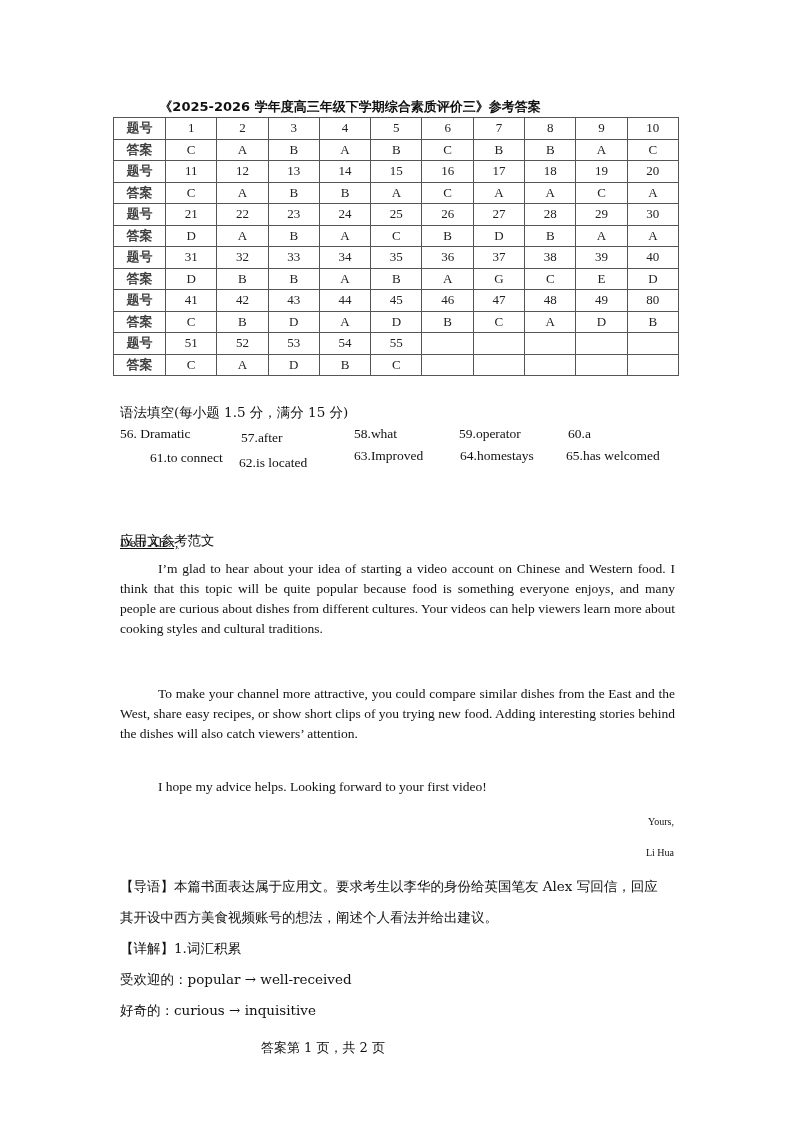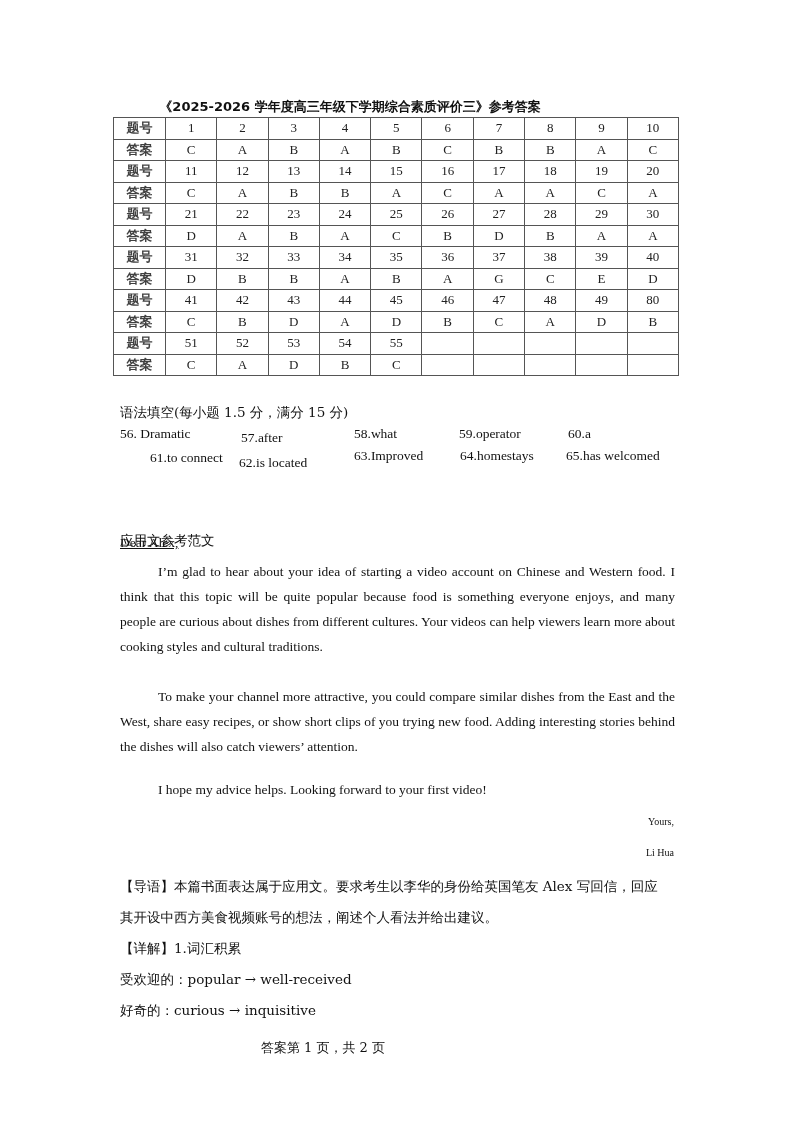--- a/index.html
+++ b/index.html
@@ -7,21 +7,21 @@
          font-family: "Liberation Serif", "DejaVu Serif", serif; color: #111; }
   .title { position: absolute; left: 0; width: 700px; top: 98px; text-align: center;
            font-family: "DejaVu Sans", sans-serif; font-weight: bold; font-size: 13px; letter-spacing: 0; }
   table.ans { position: absolute; left: 113px; top: 117px; border-collapse: collapse;
               border: 1.5px solid #444; }
   table.ans td { border: 1px solid #555; height: 20.5px; padding: 0; text-align: center;
                  font-family: "Liberation Serif", serif; font-size: 13px; color: #222; width: 50.3px; }
   table.ans td.hdr { width: 51px; font-family: Liberation Mono, monospace; font-weight: bold; font-size: 13px; color: #404040; }
   .txt { position: absolute; font-size: 13.5px; white-space: nowrap; }
   .cn { font-family: "DejaVu Serif", serif; }
-  .para { position: absolute; left: 120px; width: 555px; font-size: 13.5px; line-height: 25px;
+  .para { position: absolute; left: 120px; width: 555px; font-size: 13.5px; line-height: 20px;
           text-align: justify; text-indent: 38px; }
   .right { position: absolute; right: 120px; font-size: 10px; }
   .footer { position: absolute; left: 0; width: 646px; top: 1039px; text-align: center; font-size: 13px; }
 </style>
 </head>
 <body>
 
 <div class="title">《2025-2026 学年度高三年级下学期综合素质评价三》参考答案</div>
 
 <table class="ans">

